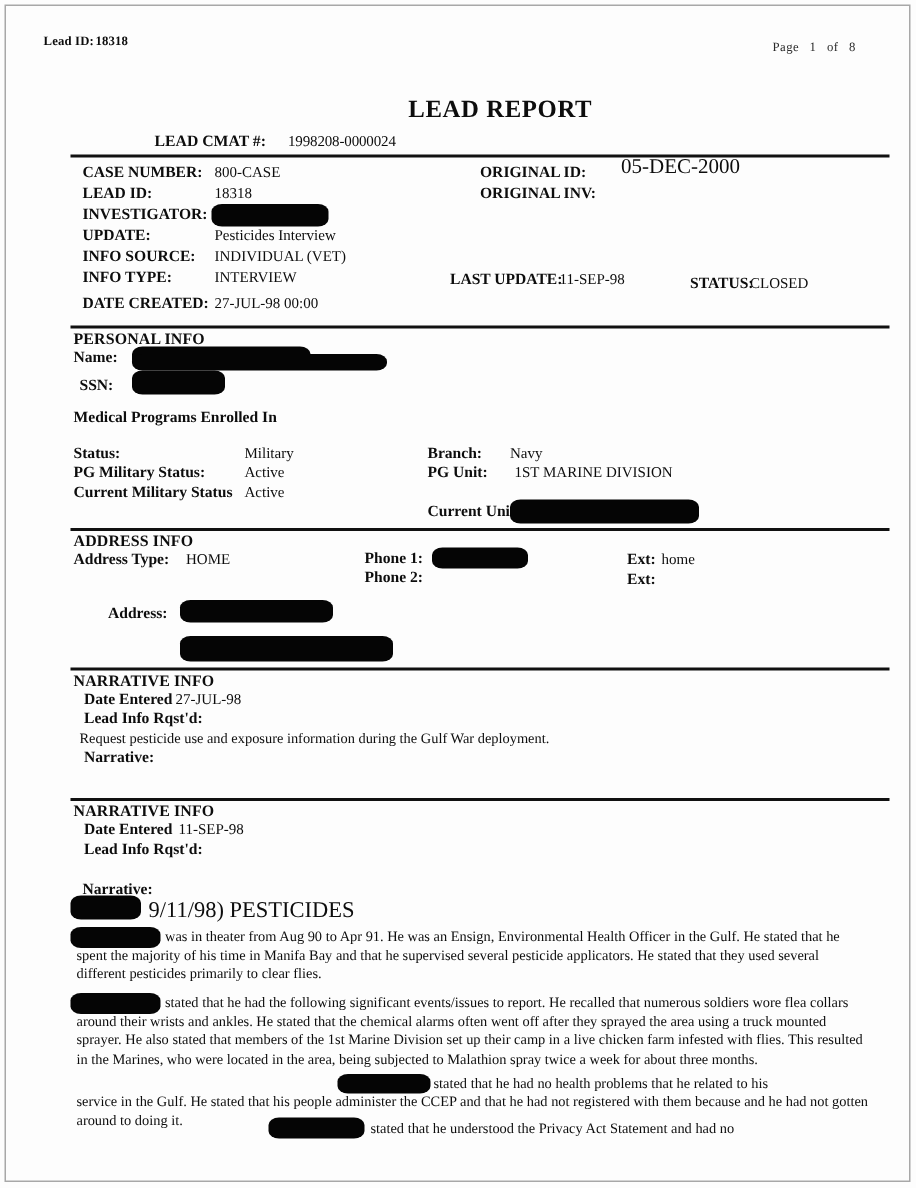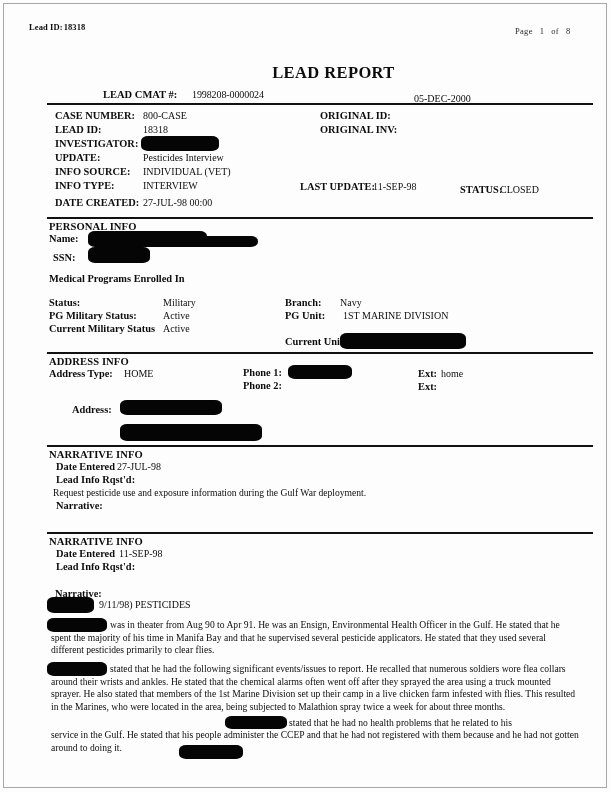--- a/index.html
+++ b/index.html
@@ -58,22 +58,22 @@
     left: 103px; top: 89px;
     font-size: 10.5px;
     font-weight: bold;
   }
   .cmat-value {
     left: 192px; top: 89px;
     font-size: 10px;
     letter-spacing: -0.1px;
   }
   .cmat-date {
-    left: 414px; top: 93px;
-    font-size: 10px;
+    left: 414px; top: 104px;
+    font-size: 14px;
   }
 
   
   hr.rule {
     position: absolute;
     border: none;
     background: #111;
     margin: 0;
   }
   .rule-1 { left: 47px; top: 103px; width: 546px; height: 2.2px; }
@@ -237,27 +237,28 @@
   <div class="abs sect-head" style="left:49px; top:536px;">NARRATIVE INFO</div>
 
   <div class="abs lbl" style="left:56px; top:548px;">Date Entered</div>
   <div class="abs val" style="left:119px; top:548px;">11-SEP-98</div>
 
   <div class="abs lbl" style="left:56px; top:561px;">Lead Info Rqst'd:</div>
 
   <div class="abs lbl" style="left:55px; top:588px;">Narrative:</div>
 
   <div class="redact" style="left:47px; top:597px; width:47px; height:16px;"></div>
-  <div class="abs val" style="left:99px; top:599px; font-size:10px;">9/11/98)  PESTICIDES</div>
+  <div class="abs val" style="left:99px; top:599px; font-size:15px;">9/11/98)  PESTICIDES</div>
 
   <div class="redact" style="left:47px; top:618px; width:60px; height:14px;"></div>
   <div class="abs narr-para" style="left:51px; top:619px; width:529px; text-indent:59px;">was in theater from Aug 90 to Apr 91.  He was an Ensign, Environmental Health Officer in the Gulf.  He stated that he spent the majority of his time in Manifa Bay and that he supervised several pesticide applicators.  He stated that they used several different pesticides primarily to clear flies.</div>
 
   <div class="redact" style="left:47px; top:662px; width:60px; height:14px;"></div>
   <div class="abs narr-para" style="left:51px; top:663px; width:532px; text-indent:59px;">stated that he had the following significant events/issues to report.  He recalled that numerous soldiers wore flea collars around their wrists and ankles.  He stated that the chemical alarms often went off after they sprayed the area using a truck mounted sprayer.  He also stated that members of the 1st Marine Division set up their camp in a live chicken farm infested with flies.  This resulted in the Marines, who were located in the area, being subjected to Malathion spray twice a week for about three months.</div>
 
   <div class="redact" style="left:225px; top:716px; width:62px; height:13px;"></div>
   <div class="abs narr-para" style="left:289px; top:717px; width:294px;">stated that he had no health problems that he related to his</div>
   <div class="abs narr-para" style="left:51px; top:729px; width:532px;">service in the Gulf.  He stated that his people administer the CCEP and that he had not registered with them because and he had not gotten around to doing it.</div>
 
   <div class="redact" style="left:179px; top:745px; width:64px; height:14px;"></div>
+  <div class="abs narr-para" style="left:247px; top:747px; width:336px;">stated that he understood the Privacy Act Statement and had no</div>
 
 </div>
 
 </body></html>

